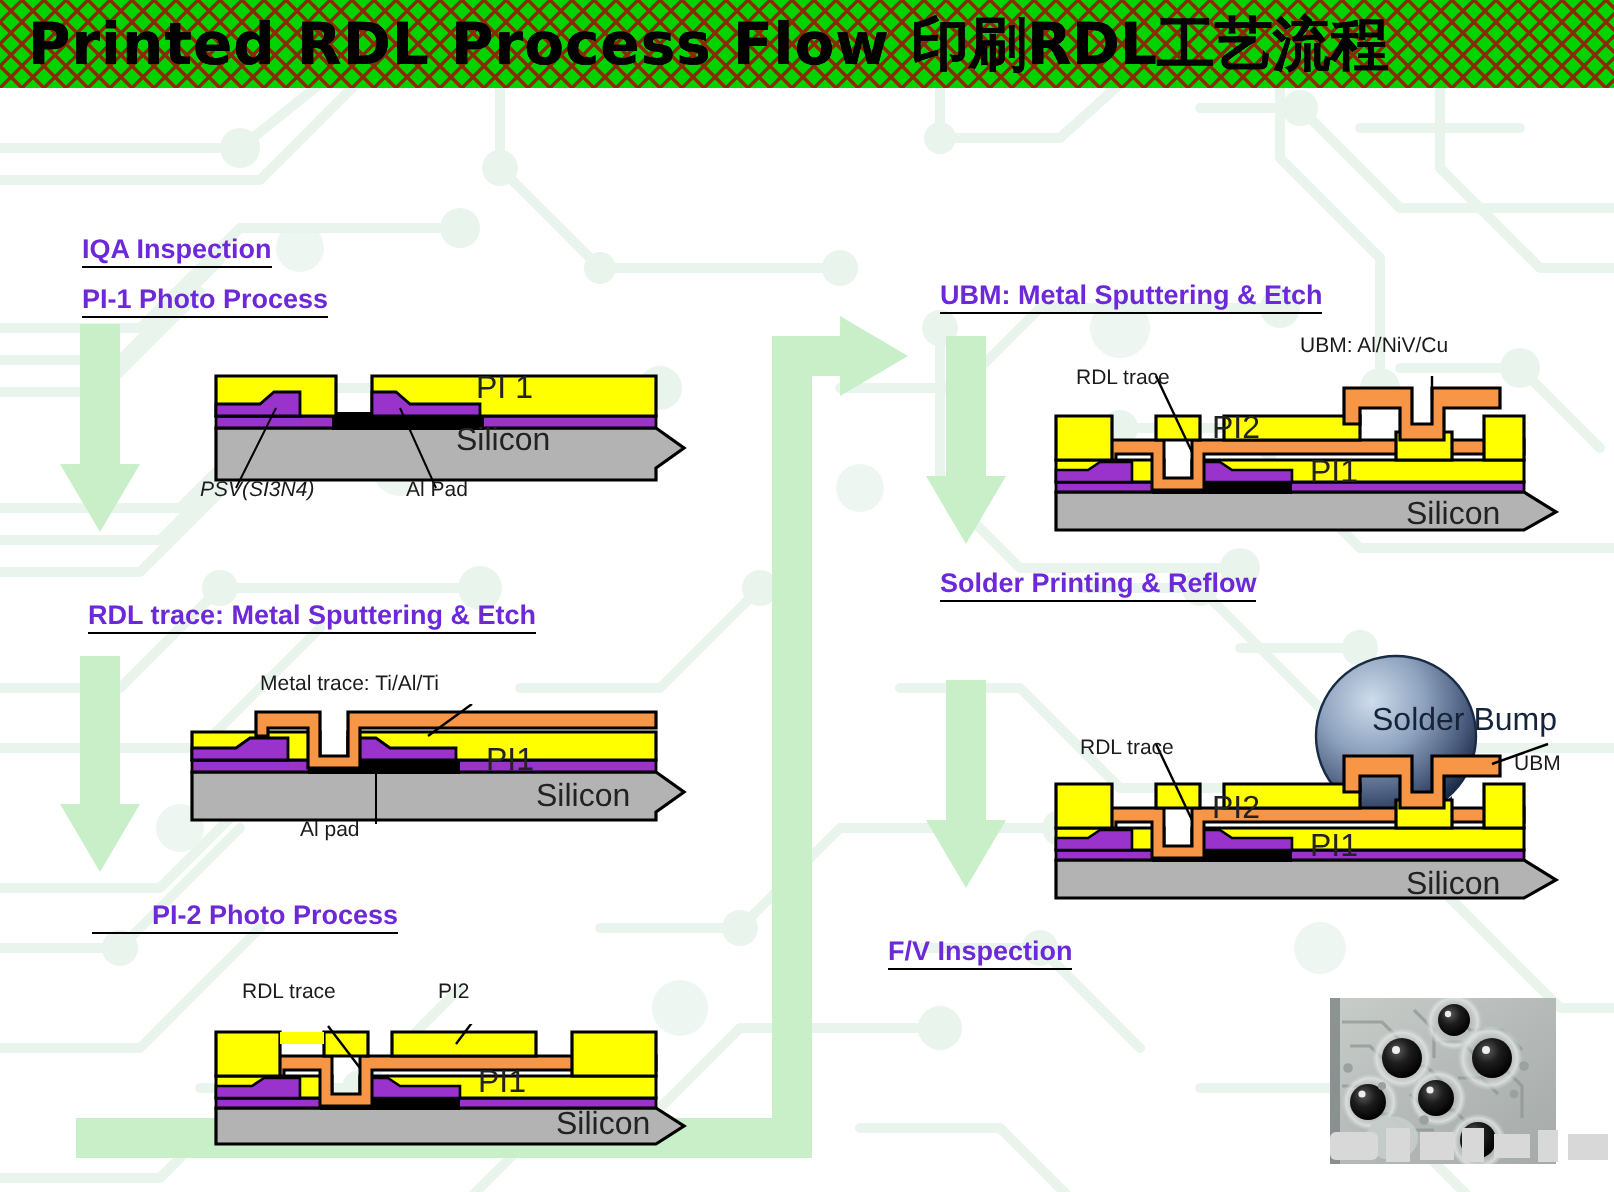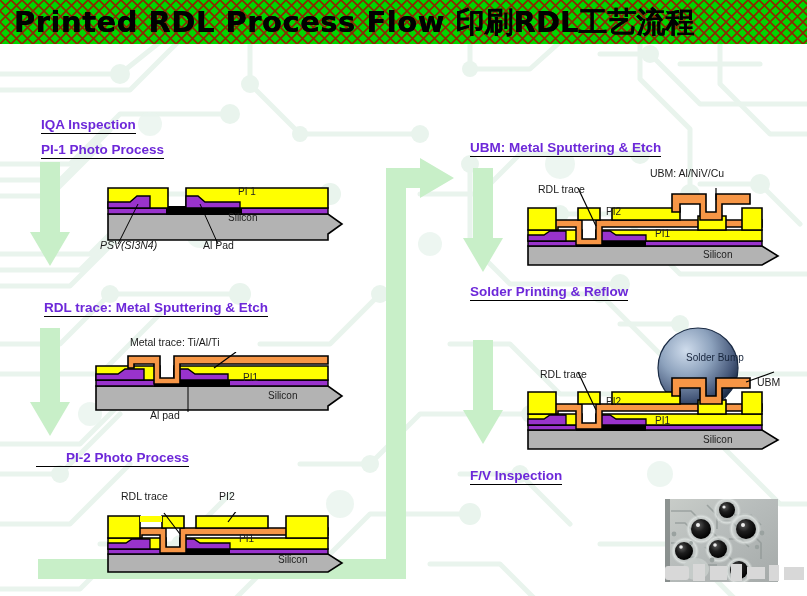--- a/index.html
+++ b/index.html
@@ -45,21 +45,21 @@
   }
 
   
   .ann{
     position:absolute;z-index:8;
     font-size:10.5px;color:#1b1b1b;white-space:nowrap;
     font-family:"Liberation Sans",sans-serif;
   }
   .inlab{
     position:absolute;z-index:9;
-    font-size:10px;color:#222;white-space:nowrap;font-weight:normal;
+    font-size:16px;color:#222;white-space:nowrap;font-weight:normal;
     font-family:"Liberation Sans",sans-serif;
   }
 
   
   .diagram{position:absolute;z-index:7;}
 
   
   #arrows{position:absolute;left:0;top:0;width:807px;height:596px;z-index:4;}
 
   
@@ -229,21 +229,21 @@
 
     <line x1="148" y1="0" x2="126" y2="16" stroke="#000" stroke-width="1.2"></line>
 
     <line x1="100" y1="32" x2="100" y2="60" stroke="#000" stroke-width="1"></line>
   </svg>
   <div class="ann" style="left:130px;top:336px;">Metal trace: Ti/Al/Ti</div>
   <div class="inlab" style="left:243px;top:372px;">PI1</div>
   <div class="inlab" style="left:268px;top:390px;">Silicon</div>
   <div class="ann" style="left:150px;top:409px;">Al pad</div>
 
-  <div class="heading" style="left:36px;top:450px;padding-left:30px;">PI-2 Photo Process</div>
+  <div class="heading" style="left:46px;top:450px;padding-left:30px;">PI-2 Photo Process</div>
 
   <svg class="diagram" style="left:100px;top:512px;width:262px;height:62px;" viewBox="0 0 262 62">
     <path d="M8 42 L228 42 L242 51 L228 60 L228 60 L8 60 Z" fill="#b3b3b3" stroke="#000" stroke-width="1.6"></path>
     <path d="M8 37 L228 37 L228 42 L8 42 Z" fill="#9933cc" stroke="#000" stroke-width="1.4"></path>
     <rect x="60" y="35" width="70" height="8" fill="#000"></rect>
 
     <path d="M8 26 L66 26 L66 37 L8 37 Z" fill="#ffff00" stroke="#000" stroke-width="1.5"></path>
     <path d="M8 31 L26 31 L32 27 L50 27 L50 37 L8 37 Z" fill="#9933cc" stroke="#000" stroke-width="1.3"></path>
     <path d="M80 26 L228 26 L228 37 L80 37 Z" fill="#ffff00" stroke="#000" stroke-width="1.5"></path>
     <path d="M80 27 L94 27 L100 31 L130 31 L130 37 L80 37 Z" fill="#9933cc" stroke="#000" stroke-width="1.3"></path>
@@ -330,21 +330,21 @@
     <line x1="58" y1="46" x2="76" y2="84" stroke="#000" stroke-width="1.2"></line>
     <line x1="226" y1="56" x2="254" y2="46" stroke="#000" stroke-width="1.2"></line>
   </svg>
   <div class="ann" style="left:540px;top:368px;">RDL trace</div>
   <div class="inlab" style="left:663px;top:352px;color:#16243b;font-weight:normal;margin-left:23px;">Solder Bump</div>
   <div class="ann" style="left:757px;top:376px;">UBM</div>
   <div class="inlab" style="left:606px;top:396px;">PI2</div>
   <div class="inlab" style="left:655px;top:415px;">PI1</div>
   <div class="inlab" style="left:703px;top:434px;">Silicon</div>
 
-  <div class="heading" style="left:470px;top:468px;">F/V Inspection</div>
+  <div class="heading" style="left:444px;top:468px;">F/V Inspection</div>
 
   <svg id="fv-photo" style="left:665px;top:499px;width:113px;height:83px;" viewBox="0 0 113 83">
     <defs>
       <linearGradient id="photobg" x1="0" y1="0" x2="1" y2="1">
         <stop offset="0%" stop-color="#c9cdc9"></stop>
         <stop offset="45%" stop-color="#b7bcbb"></stop>
         <stop offset="100%" stop-color="#a5aaa9"></stop>
       </linearGradient>
       <radialGradient id="bumpdot" cx="38%" cy="32%" r="70%">
         <stop offset="0%" stop-color="#5a5a5a"></stop>

